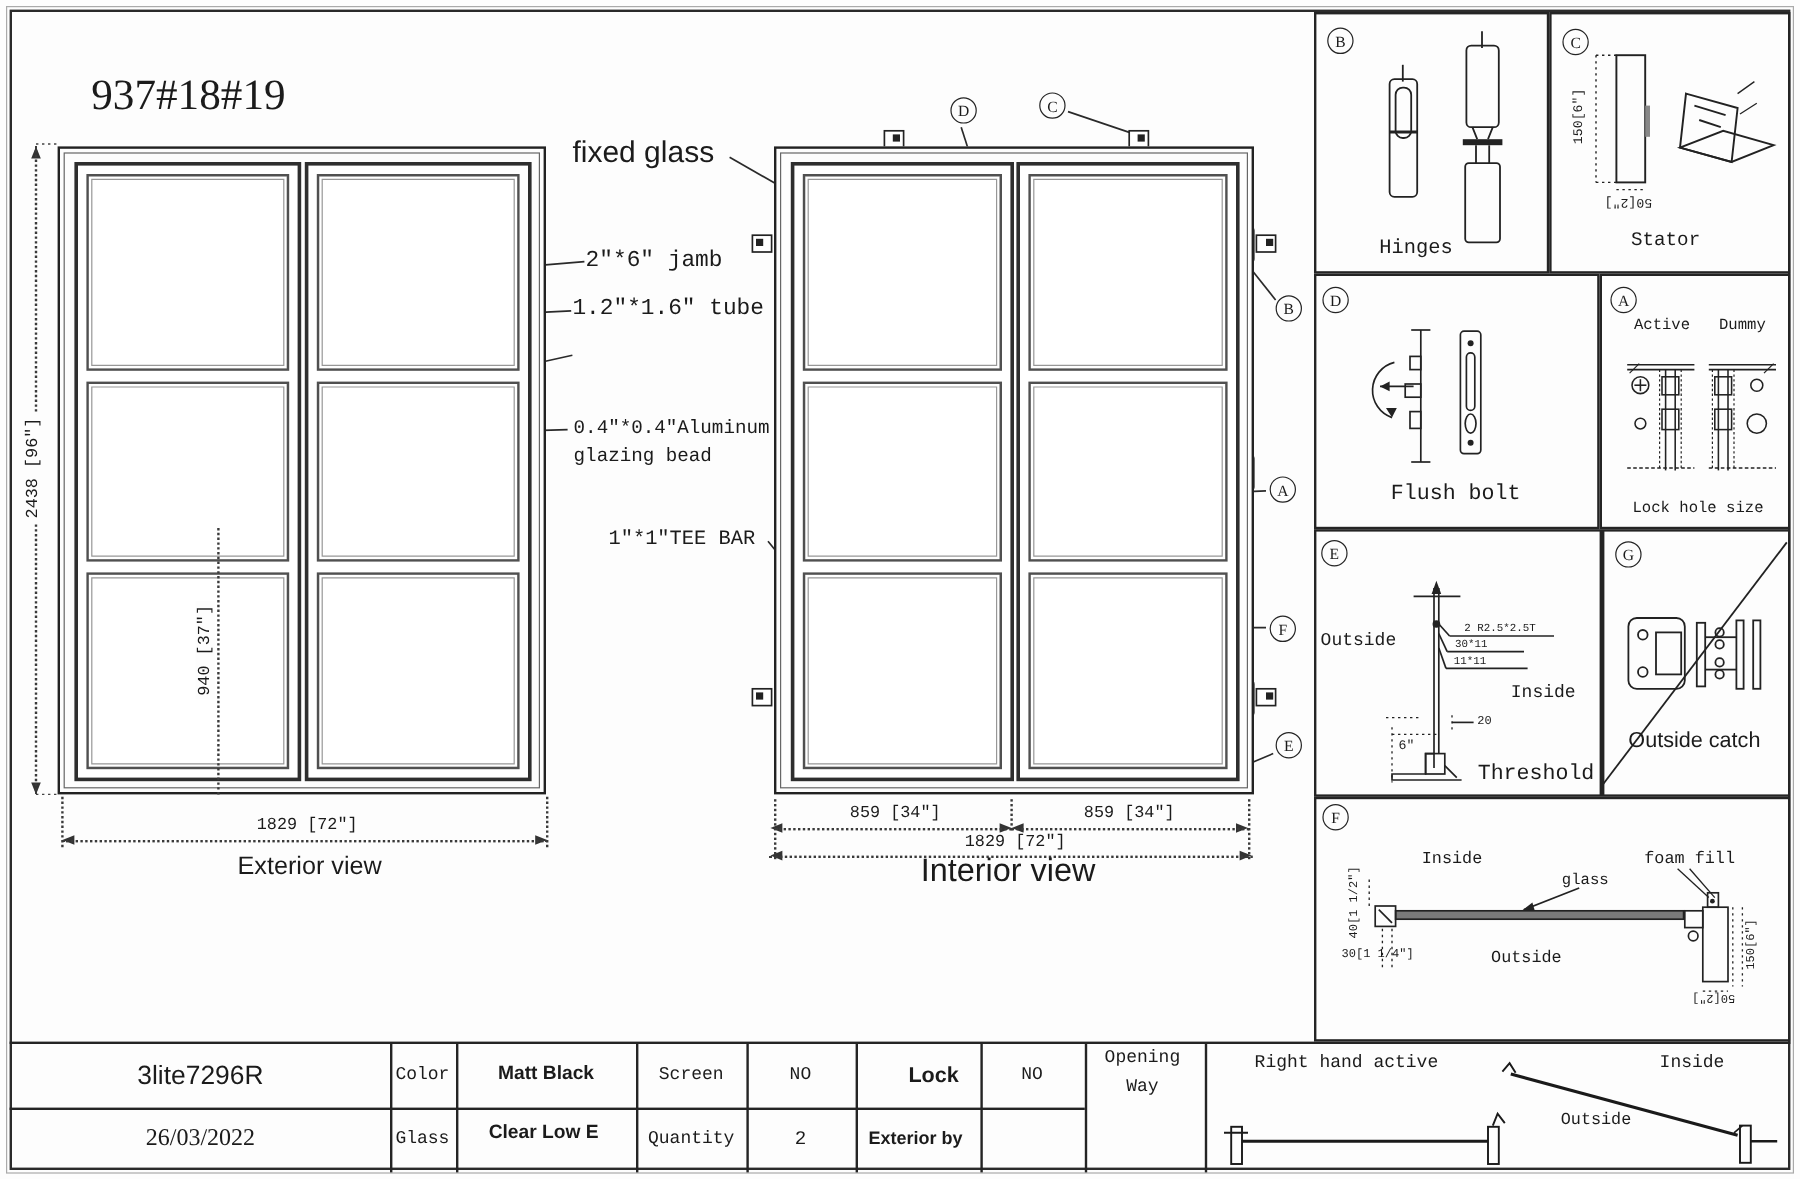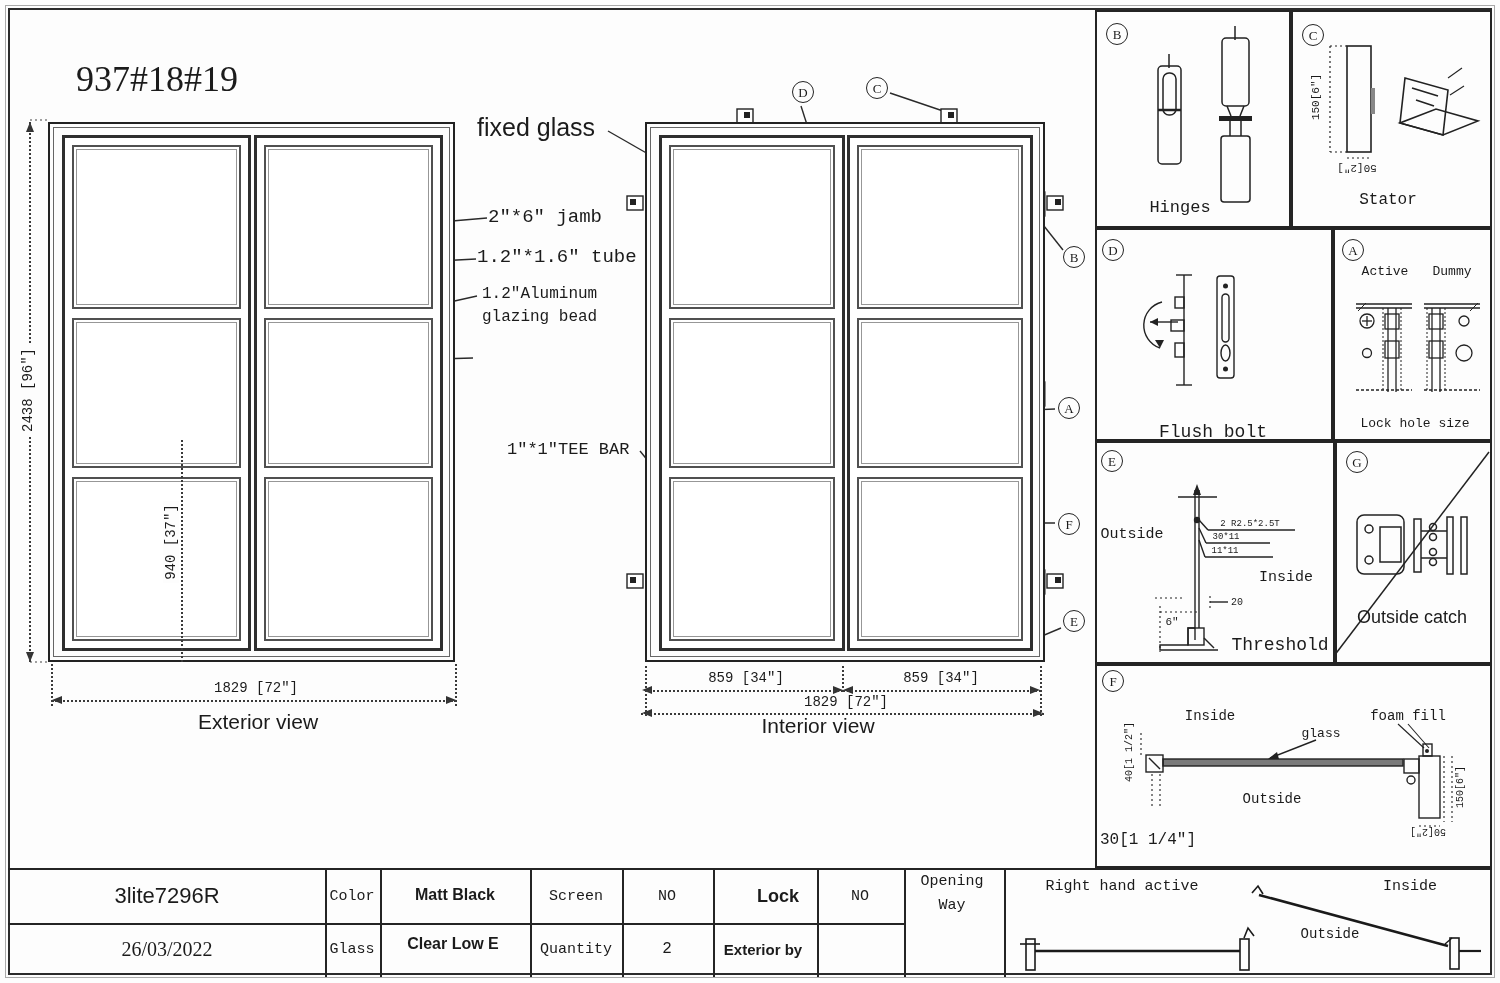--- a/index.html
+++ b/index.html
@@ -323,26 +323,26 @@
   <div class="hdim" style="left:641px;top:713px;width:403px"></div>
 
   <div class="t rot bg mono" style="left:28px;top:390px;font-size:14px">2438 [96″]</div>
   <div class="t rot bg mono" style="left:171px;top:542px;font-size:14px">940 [37″]</div>
   <div class="t mono" style="left:256px;top:688px;font-size:14px">1829 [72″]</div>
   <div class="t mono" style="left:746px;top:678px;font-size:14px">859 [34″]</div>
   <div class="t mono" style="left:941px;top:678px;font-size:14px">859 [34″]</div>
   <div class="t bg mono" style="left:846px;top:702px;font-size:14px">1829 [72″]</div>
 
   <div class="t sans" style="left:258px;top:722px;font-size:21px">Exterior view</div>
-  <div class="t sans" style="left:818px;top:726px;font-size:21px">Interior view</div>
+  <div class="t sans" style="left:840px;top:726px;font-size:27px">Interior view</div>
 
   <div class="tl sans" style="left:477px;top:113px;font-size:25px">fixed glass</div>
   <div class="tl mono" style="left:488px;top:206px;font-size:19px">2″*6″ jamb</div>
   <div class="tl mono" style="left:477px;top:246px;font-size:19px">1.2″*1.6″ tube</div>
-  <div class="tl mono" style="left:482px;top:283px;width:155px;font-size:16px;line-height:1.45">1.2″Aluminum glazing bead</div>
+  <div class="tl mono" style="left:478px;top:346px;width:185px;font-size:16px;line-height:1.45">0.4″*0.4″Aluminum glazing bead</div>
   <div class="tl mono" style="left:507px;top:440px;font-size:17px">1″*1″TEE BAR</div>
 
   <div class="letter" style="left:803px;top:92px">D</div>
   <div class="letter" style="left:877px;top:88px">C</div>
   <div class="letter" style="left:1074px;top:257px">B</div>
   <div class="letter" style="left:1069px;top:408px">A</div>
   <div class="letter" style="left:1069px;top:524px">F</div>
   <div class="letter" style="left:1074px;top:621px">E</div>
 
   <div class="panel" style="left:1095px;top:10px;width:196px;height:218px"></div>
@@ -360,21 +360,21 @@
   <div class="letter" style="left:1112px;top:461px">E</div>
   <div class="letter" style="left:1357px;top:462px">G</div>
   <div class="letter" style="left:1113px;top:681px">F</div>
 
   <div class="t mono" style="left:1180px;top:207px;font-size:17px">Hinges</div>
 
   <div class="t rot mono" style="left:1316px;top:97px;font-size:11px">150[6″]</div>
   <div class="t rot180 mono" style="left:1357px;top:168px;font-size:11px">50[2″]</div>
   <div class="t mono" style="left:1388px;top:200px;font-size:16px">Stator</div>
 
-  <div class="t mono" style="left:1213px;top:432px;font-size:18px">Flush bolt</div>
+  <div class="t mono" style="left:1213px;top:412px;font-size:18px">Flush bolt</div>
 
   <div class="t mono" style="left:1385px;top:271px;font-size:13px">Active</div>
   <div class="t mono" style="left:1452px;top:271px;font-size:13px">Dummy</div>
   <div class="t mono" style="left:1415px;top:423px;font-size:13px">Lock hole size</div>
 
   <div class="t mono" style="left:1132px;top:534px;font-size:15px">Outside</div>
   <div class="t mono" style="left:1286px;top:577px;font-size:15px">Inside</div>
   <div class="t mono" style="left:1250px;top:524px;font-size:9px">2 R2.5*2.5T</div>
   <div class="t mono" style="left:1226px;top:537px;font-size:9px">30*11</div>
   <div class="t mono" style="left:1225px;top:551px;font-size:9px">11*11</div>
@@ -382,21 +382,21 @@
   <div class="t mono" style="left:1172px;top:622px;font-size:11px">6″</div>
   <div class="t mono" style="left:1280px;top:645px;font-size:18px">Threshold</div>
 
   <div class="t sans" style="left:1412px;top:617px;font-size:18px">Outside catch</div>
 
   <div class="t mono" style="left:1210px;top:716px;font-size:14px">Inside</div>
   <div class="t mono" style="left:1408px;top:716px;font-size:14px">foam fill</div>
   <div class="t mono" style="left:1321px;top:733px;font-size:13px">glass</div>
   <div class="t mono" style="left:1272px;top:799px;font-size:14px">Outside</div>
   <div class="t rot mono" style="left:1129px;top:752px;font-size:10px">40[1 1/2″]</div>
-  <div class="t mono" style="left:1148px;top:840px;font-size:16px">30[1 1/4″]</div>
+  <div class="t mono" style="left:1148px;top:796px;font-size:10px">30[1 1/4″]</div>
   <div class="t rot mono" style="left:1460px;top:787px;font-size:10px">150[6″]</div>
   <div class="t rot180 mono" style="left:1428px;top:831px;font-size:10px">50[2″]</div>
 
 
   <div style="position:absolute;left:8px;top:868px;width:1484px;height:107px;border-top:2px solid #242424">
     <div class="tbl-line-v" style="left:317px;top:0;height:107px"></div>
     <div class="tbl-line-v" style="left:372px;top:0;height:107px"></div>
     <div class="tbl-line-v" style="left:522px;top:0;height:107px"></div>
     <div class="tbl-line-v" style="left:614px;top:0;height:107px"></div>
     <div class="tbl-line-v" style="left:705px;top:0;height:107px"></div>

